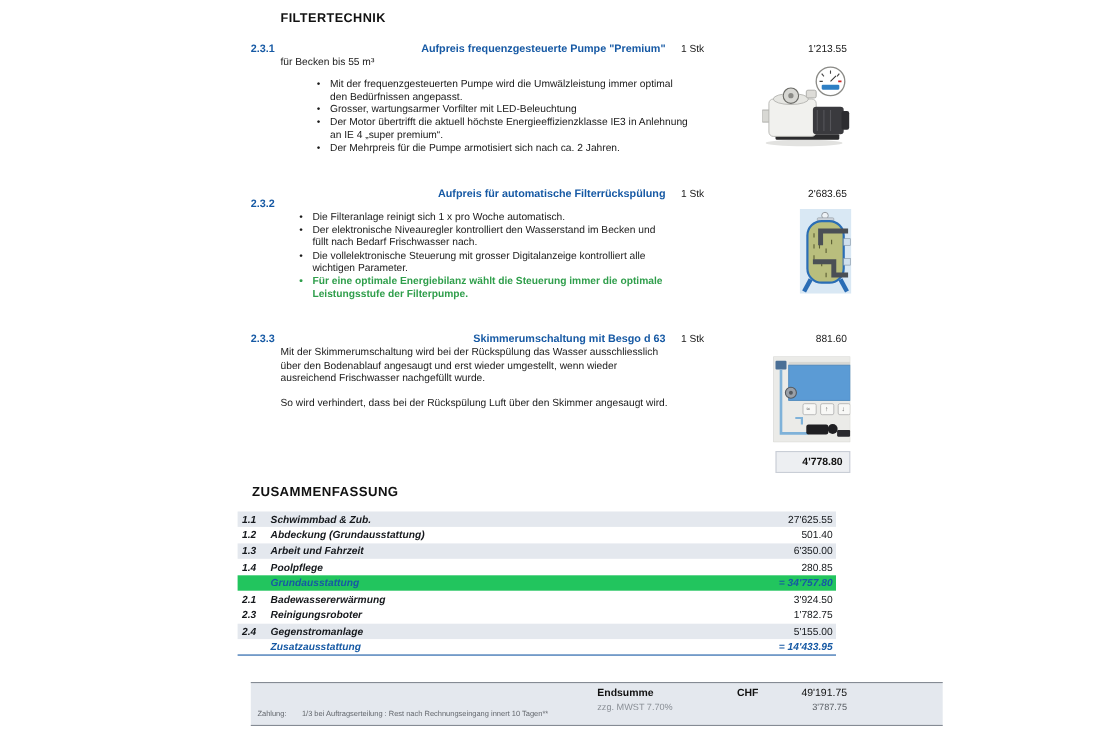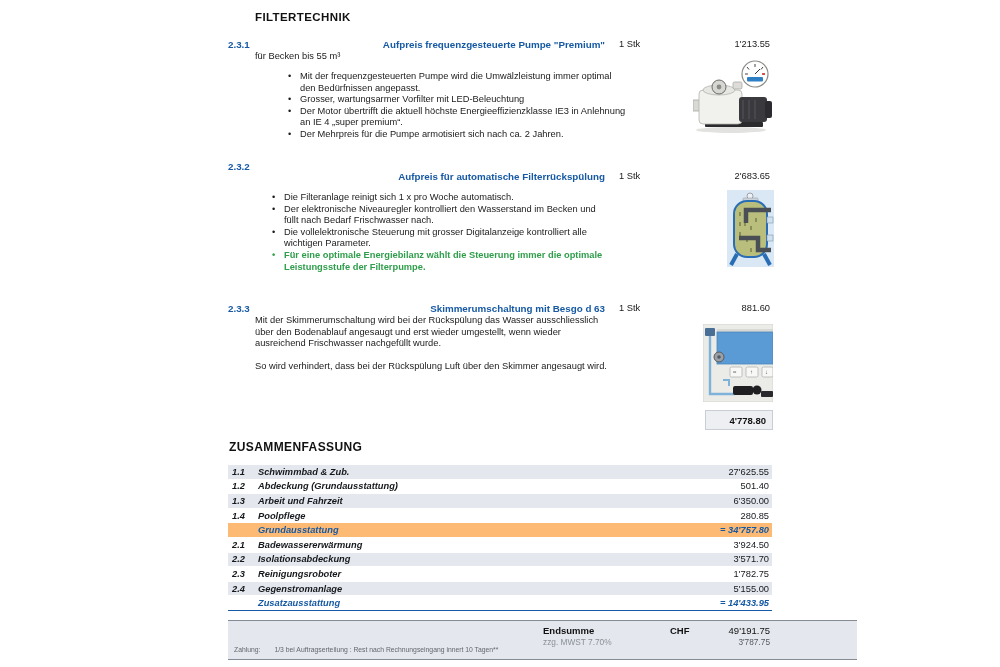--- a/index.html
+++ b/index.html
@@ -36,21 +36,21 @@
     width:68px; height:20px; background:#edeff2; border:1px solid #c9ced6;
     font-size:9.5px; font-weight:bold; text-align:right; line-height:20px;
     padding-right:6px; box-sizing:border-box; color:#111;
   }
 
   
   .sum-table { width:544px; }
   .srow { display:flex; align-items:center; height:13.6px; margin-bottom:1px;
           font-size:9.3px; }
   .srow.sh  { background:#e4e8ee; }
-  .srow.tot { background:#fdba74; }
+  .srow.tot { background:#22c55e; }
   .srow.tot2 { background:#ffffff; border-bottom:1.6px solid #1659a4; height:13.2px; }
   .r-no    { width:26px; padding-left:4px; font-weight:bold; font-style:italic; color:#15181c; }
   .r-label { flex:1; font-weight:bold; font-style:italic; color:#15181c; }
   .r-amt   { width:118px; text-align:right; padding-right:3px; color:#15181c; }
   .srow.tot .r-label, .srow.tot .r-amt,
   .srow.tot2 .r-label, .srow.tot2 .r-amt { color:#1659a4; font-weight:bold; font-style:italic; }
 
   
   .end-box {
     width:629px; height:40px; background:#e4e8ee;
@@ -109,21 +109,21 @@
           <line x1="70" y1="7" x2="68" y2="9.5"></line>
           <line x1="52" y1="14" x2="55" y2="14"></line>
         </g>
         <line x1="72" y1="14" x2="69" y2="14" stroke="#cc2222" stroke-width="1.6"></line>
         <line x1="62" y1="14" x2="67" y2="9" stroke="#333" stroke-width="1"></line>
         <rect x="54" y="17" width="16" height="4.5" rx="1" fill="#2f7fc4"></rect>
       </g>
     </svg>
   </div>
 
-  <div class="abs sec-no" style="left:228px; top:161px;">2.3.2</div>
+  <div class="abs sec-no" style="left:228px; top:180px;">2.3.2</div>
   <div class="abs sec-title" style="left:255px; top:171px; width:350px;">Aufpreis für automatische Filterrückspülung</div>
   <div class="abs qty" style="left:619px; top:171px;">1 Stk</div>
   <div class="abs price" style="left:660px; top:171px;">2'683.65</div>
 
   <ul class="abs bullets" style="left:268px; top:192px;">
     <li>Die Filteranlage reinigt sich 1 x pro Woche automatisch.</li>
     <li>Der elektronische Niveauregler kontrolliert den Wasserstand im Becken und füllt nach Bedarf Frischwasser nach.</li>
     <li>Die vollelektronische Steuerung mit grosser Digitalanzeige kontrolliert alle wichtigen Parameter.</li>
     <li class="hl">Für eine optimale Energiebilanz wählt die Steuerung immer die optimale Leistungsstufe der Filterpumpe.</li>
   </ul>
@@ -184,21 +184,21 @@
       <circle cx="54" cy="66" r="4.5" fill="#1f1f22"></circle>
       <rect x="58" y="67" width="12" height="6" rx="1" fill="#2a2a2e"></rect>
       <path d="M20 56 H26 V62" fill="none" stroke="#7fb2d9" stroke-width="2"></path>
     </svg>
   </div>
 
   <div class="abs subtotal-box" style="left:705px; top:410px;">4'778.80</div>
 
   <div class="abs doc-heading" style="left:229px; top:440px; font-size:12px;">ZUSAMMENFASSUNG</div>
 
-  <div class="abs sum-table" style="left:228px; top:465px;">
+  <div class="abs sum-table" style="left:216px; top:465px;">
     <div class="srow sh">
       <div class="r-no">1.1</div>
       <div class="r-label">Schwimmbad &amp; Zub.</div>
       <div class="r-amt">27'625.55</div>
     </div>
     <div class="srow">
       <div class="r-no">1.2</div>
       <div class="r-label">Abdeckung (Grundausstattung)</div>
       <div class="r-amt">501.40</div>
     </div>
@@ -215,25 +215,20 @@
     <div class="srow tot">
       <div class="r-no"></div>
       <div class="r-label">Grundausstattung</div>
       <div class="r-amt">= 34'757.80</div>
     </div>
     <div class="srow">
       <div class="r-no">2.1</div>
       <div class="r-label">Badewassererwärmung</div>
       <div class="r-amt">3'924.50</div>
     </div>
-    <div class="srow sh">
-      <div class="r-no">2.2</div>
-      <div class="r-label">Isolationsabdeckung</div>
-      <div class="r-amt">3'571.70</div>
-    </div>
     <div class="srow">
       <div class="r-no">2.3</div>
       <div class="r-label">Reinigungsroboter</div>
       <div class="r-amt">1'782.75</div>
     </div>
     <div class="srow sh">
       <div class="r-no">2.4</div>
       <div class="r-label">Gegenstromanlage</div>
       <div class="r-amt">5'155.00</div>
     </div>

